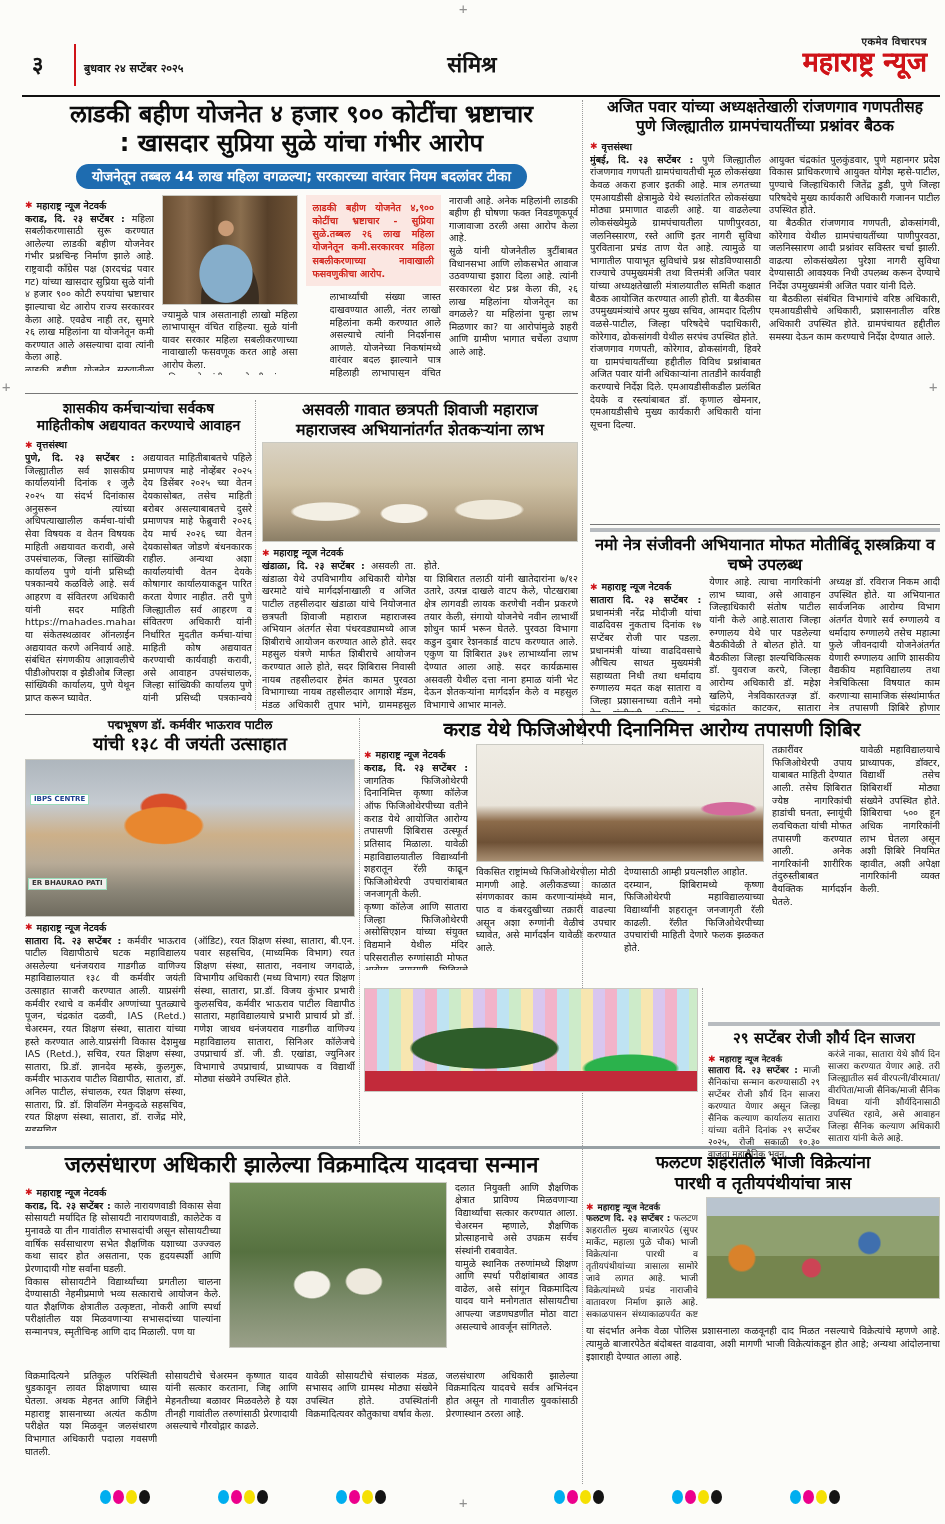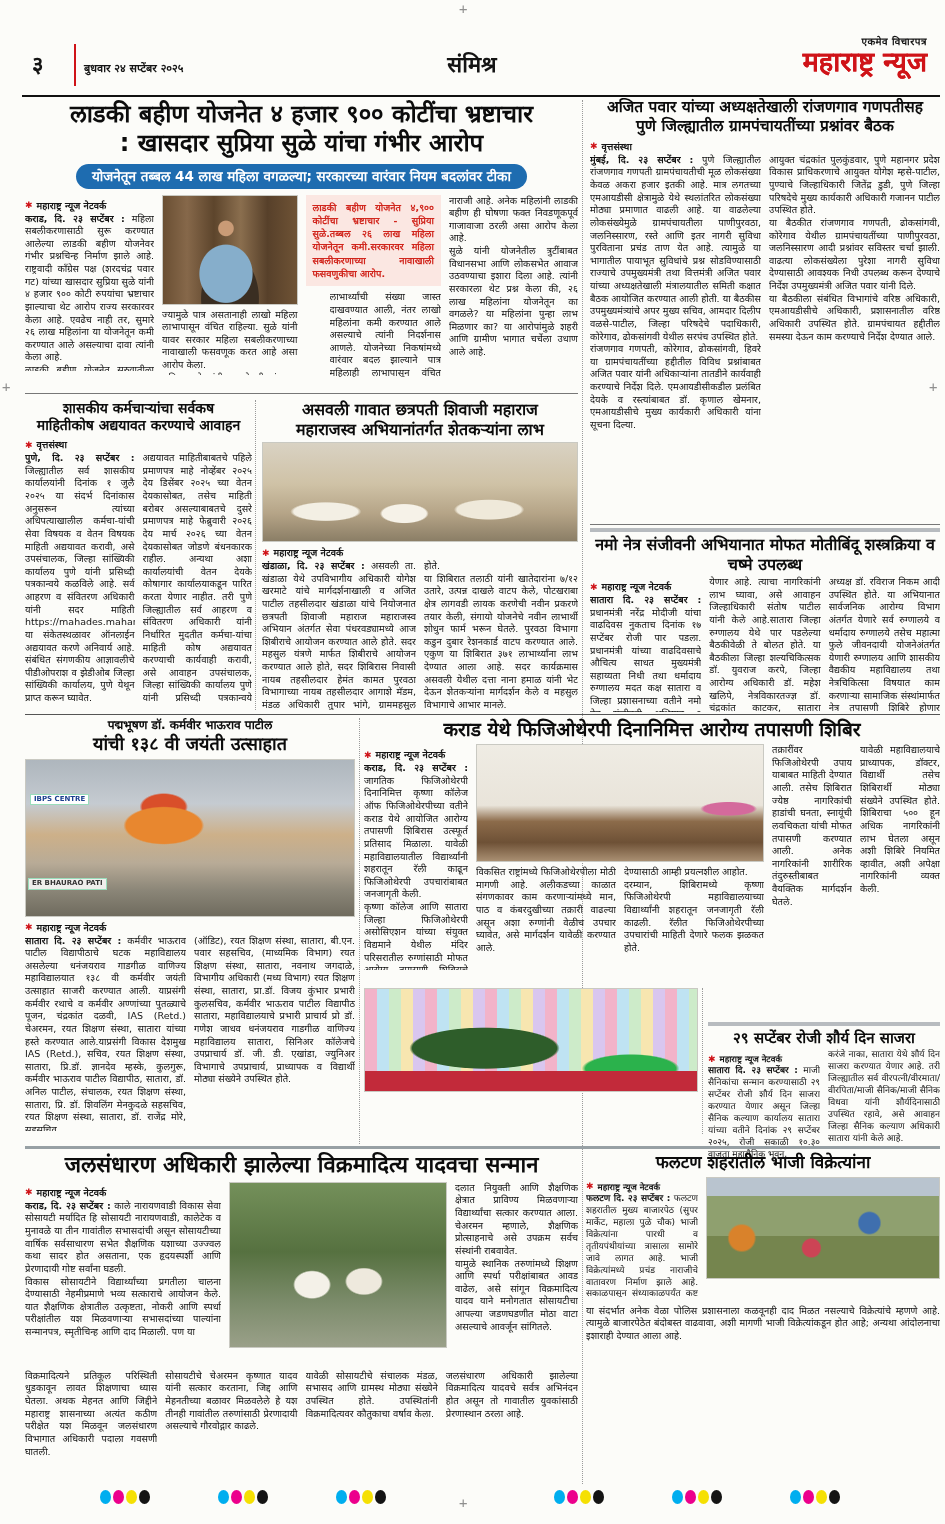--- a/index.html
+++ b/index.html
@@ -270,20 +270,21 @@
     <div class="cols" style="height:104px;">
       <div class="col">विक्रमादित्यने प्रतिकूल परिस्थिती धुडकावून लावत शिक्षणाचा ध्यास घेतला. अथक मेहनत आणि जिद्दीने महाराष्ट्र शासनाच्या अत्यंत कठीण परीक्षेत यश मिळवून जलसंधारण विभागात अधिकारी पदाला गवसणी घातली.</div>
       <div class="col">सोसायटीचे चेअरमन कृष्णात यादव यांनी सत्कार करताना, जिद्द आणि मेहनतीच्या बळावर मिळवलेले हे यश तीनही गावांतील तरुणांसाठी प्रेरणादायी असल्याचे गौरवोद्गार काढले.</div>
       <div class="col">यावेळी सोसायटीचे संचालक मंडळ, सभासद आणि ग्रामस्थ मोठ्या संख्येने उपस्थित होते. उपस्थितांनी विक्रमादित्यवर कौतुकाचा वर्षाव केला.</div>
       <div class="col">जलसंधारण अधिकारी झालेल्या विक्रमादित्य यादवचे सर्वत्र अभिनंदन होत असून तो गावातील युवकांसाठी प्रेरणास्थान ठरला आहे.</div>
     </div>
   </div>
 
   <div class="art" style="left:586px;top:1152px;width:354px;height:330px;">
     <div class="hl" style="font-size:17px;">फलटण शहरातील भाजी विक्रेत्यांना</div>
+    <div class="hl" style="font-size:17px;">पारधी व तृतीयपंथीयांचा त्रास</div>
     <div class="cols" style="height:128px;margin-top:4px;">
       <div style="width:112px;flex:none;">
         <div class="byline" style="font-size:8.5px;">
           <span class="star">✱</span>
           <span>महाराष्ट्र न्यूज नेटवर्क</span>
         </div>
         <div class="col" style="height:104px;font-size:9px;"><b class="dl">फलटण दि. २३ सप्टेंबर :</b> <span>फलटण शहरातील मुख्य बाजारपेठ (सुपर मार्केट, महाला पुळे चौक) भाजी विक्रेत्यांना पारधी व तृतीयपंथीयांच्या त्रासाला सामोरे जावे लागत आहे. भाजी विक्रेत्यांमध्ये प्रचंड नाराजीचे वातावरण निर्माण झाले आहे. सकाळपासून संध्याकाळपर्यंत कष्ट करून विक्री करणाऱ्या महिला विक्रेत्यांची अडवणूक होत असल्याने आर्थिक नुकसान सहन करावे लागत आहे.</span></div>
       </div>
       <div style="flex:1;">
         <div class="photo ph-phaltan"></div>

